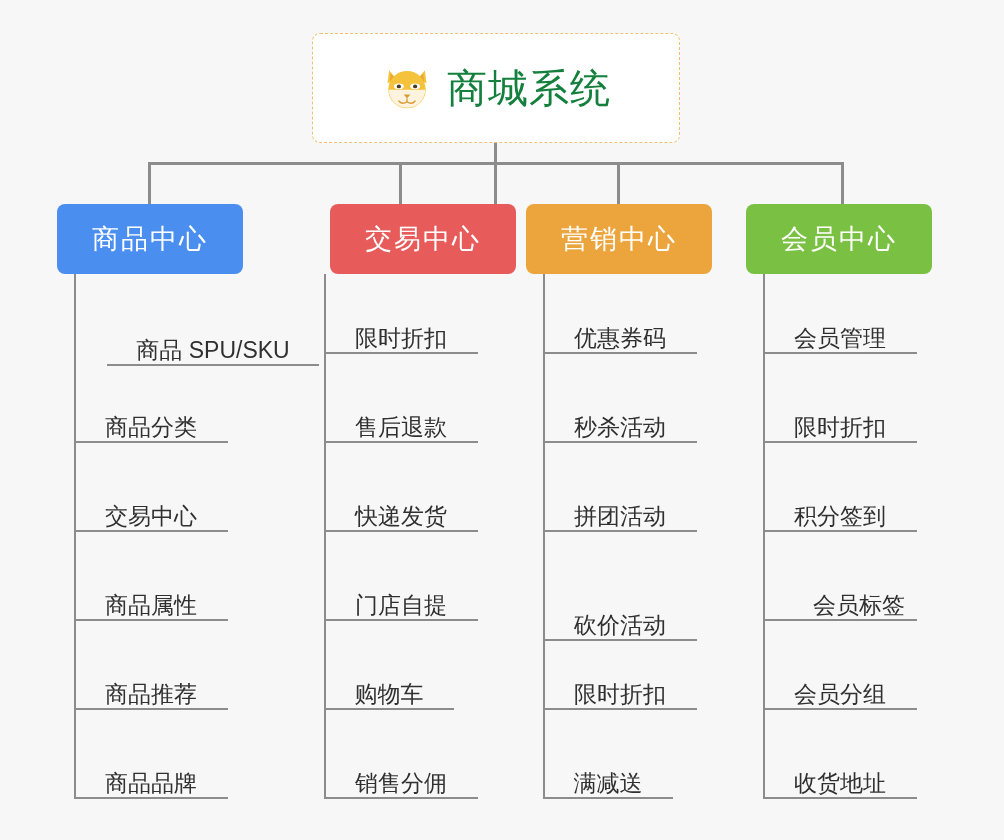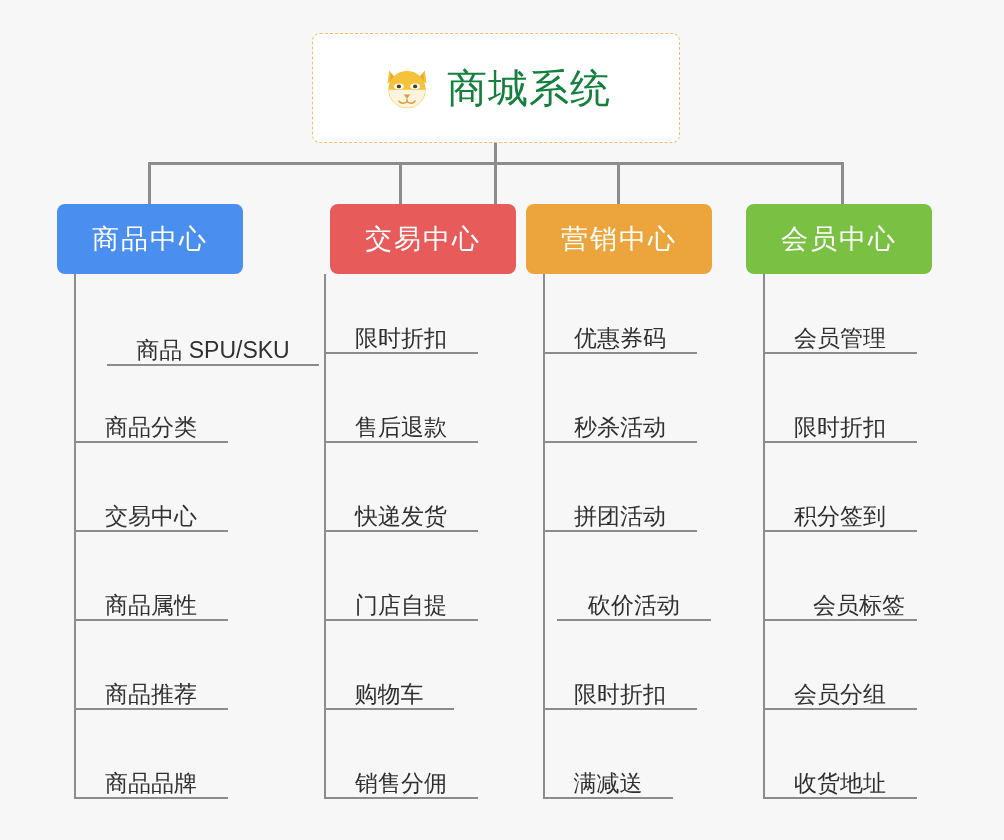--- a/index.html
+++ b/index.html
@@ -187,21 +187,21 @@
         <div class="trunk" style="left: 17px; top: 70px; height: 525px;"></div>
         <div class="leaf" style="left: 17px; top: 120px; width: 154px;">
           <span>优惠券码</span>
         </div>
         <div class="leaf" style="left: 17px; top: 209px; width: 154px;">
           <span>秒杀活动</span>
         </div>
         <div class="leaf" style="left: 17px; top: 298px; width: 154px;">
           <span>拼团活动</span>
         </div>
-        <div class="leaf" style="left: 17px; top: 387px; width: 154px; margin-left: 14px;">
+        <div class="leaf" style="left: 17px; top: 407px; width: 154px;">
           <span>砍价活动</span>
         </div>
         <div class="leaf" style="left: 17px; top: 476px; width: 154px;">
           <span>限时折扣</span>
         </div>
         <div class="leaf" style="left: 17px; top: 565px; width: 130px;">
           <span>满减送</span>
         </div>
       </div>
       <div class="column" style="left: 746px;">

